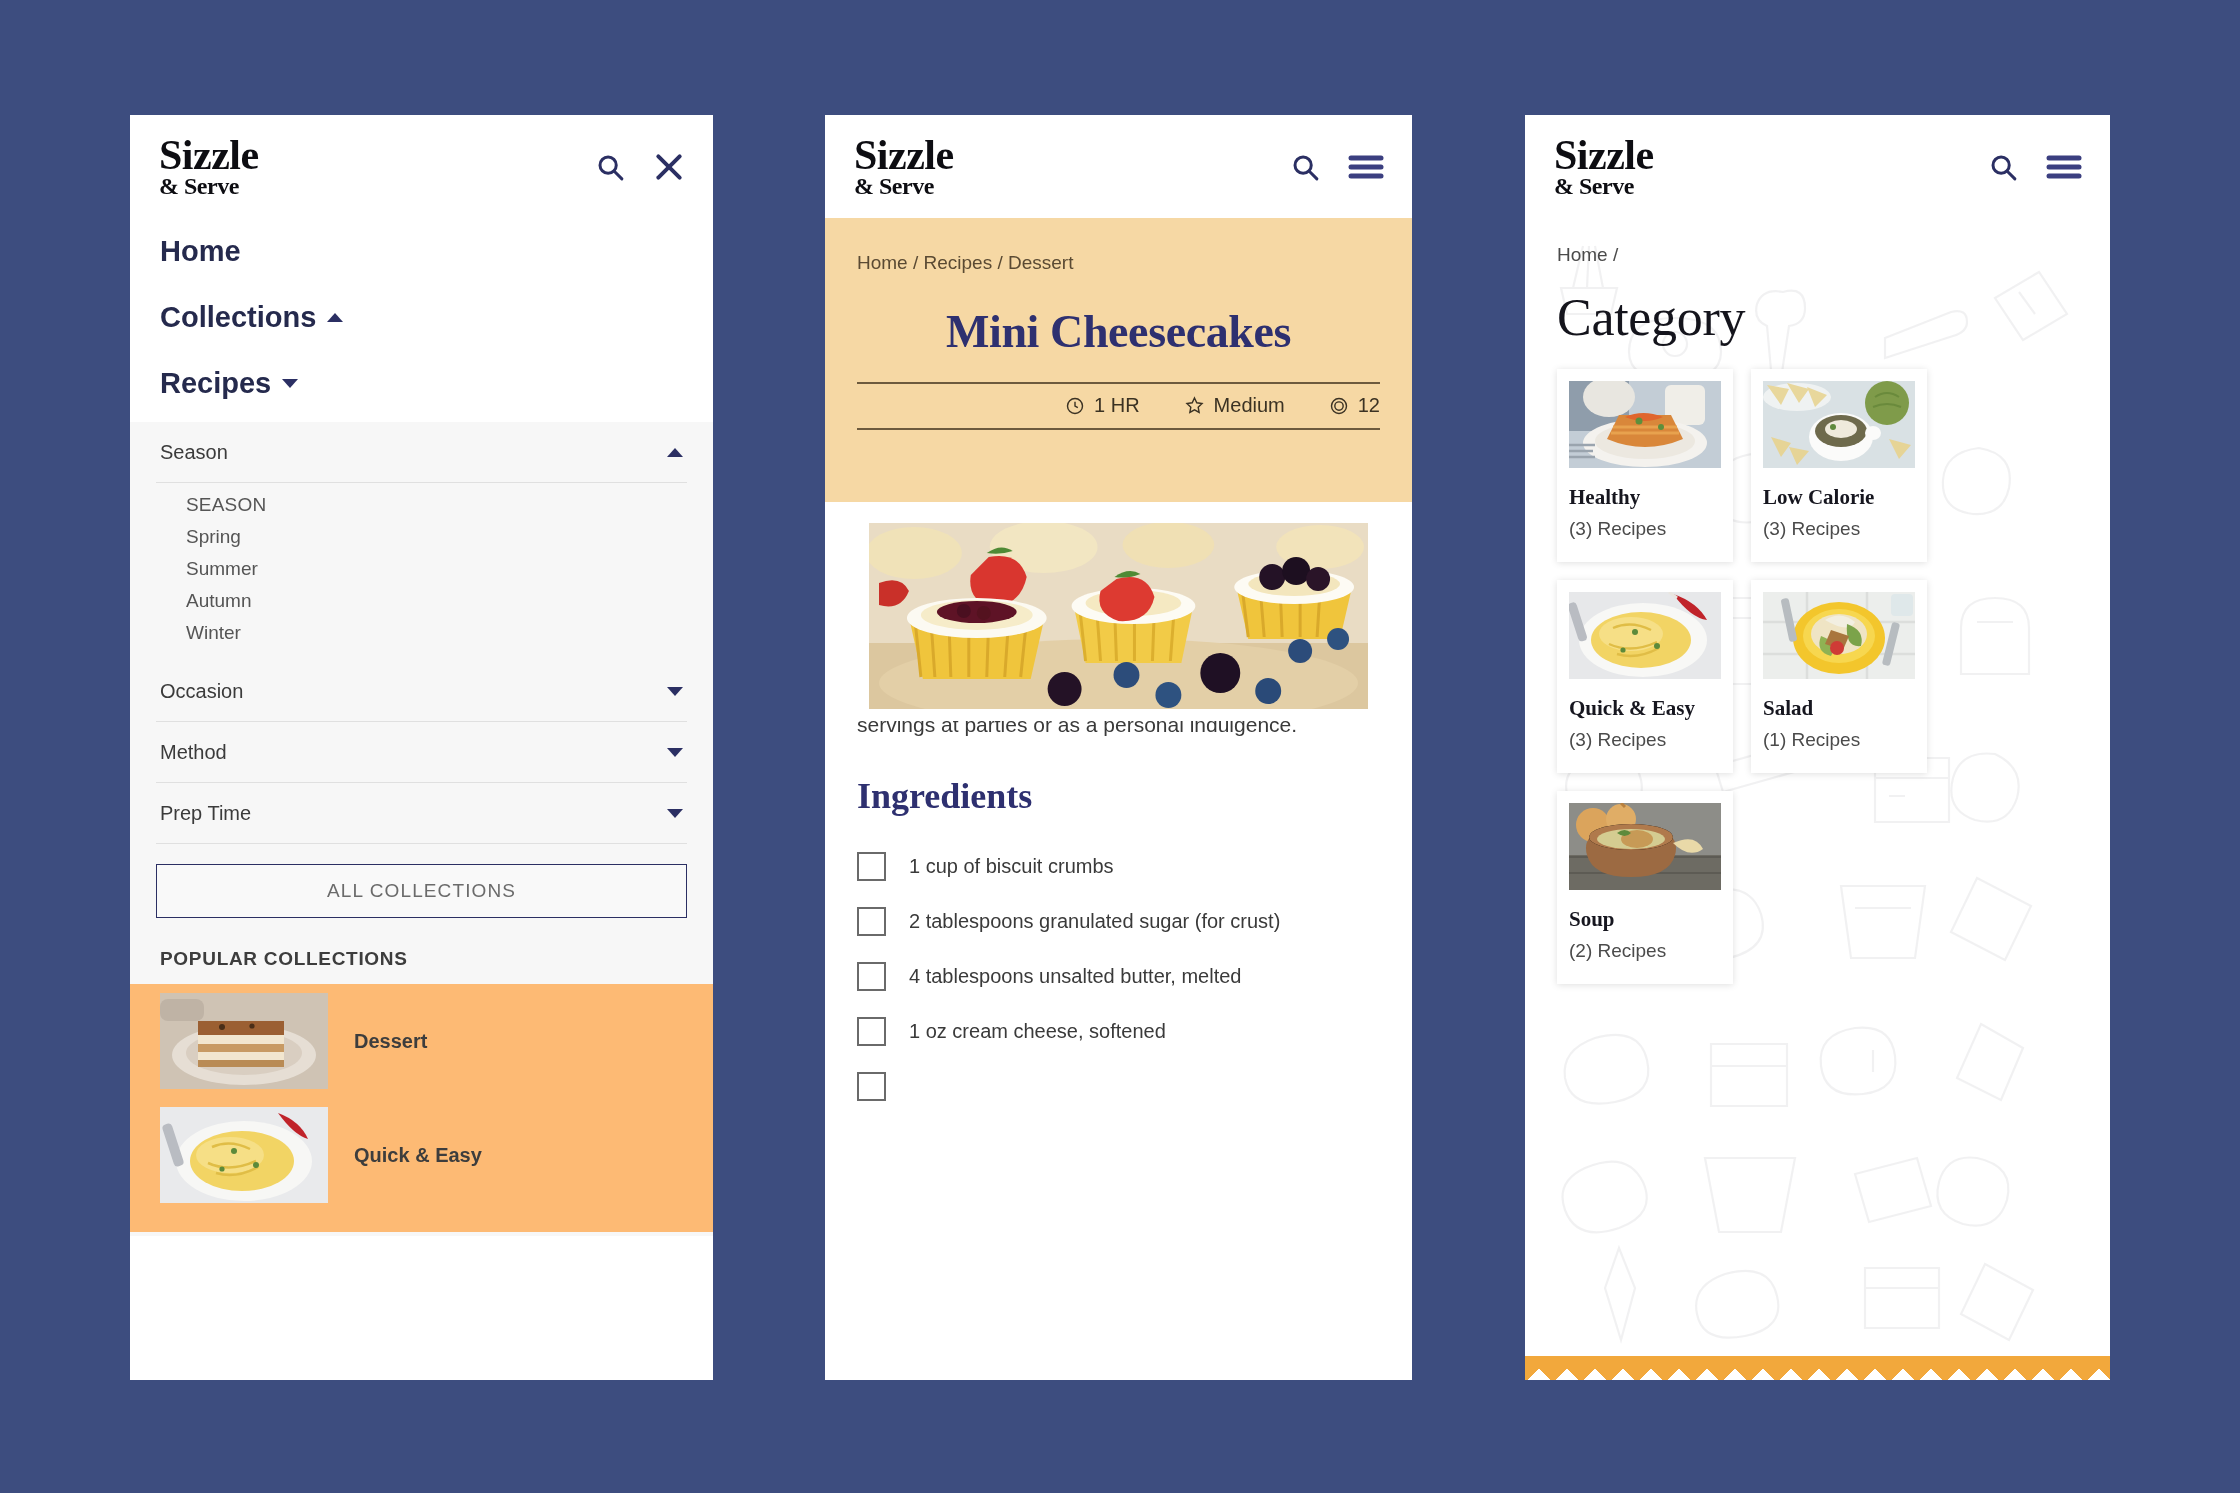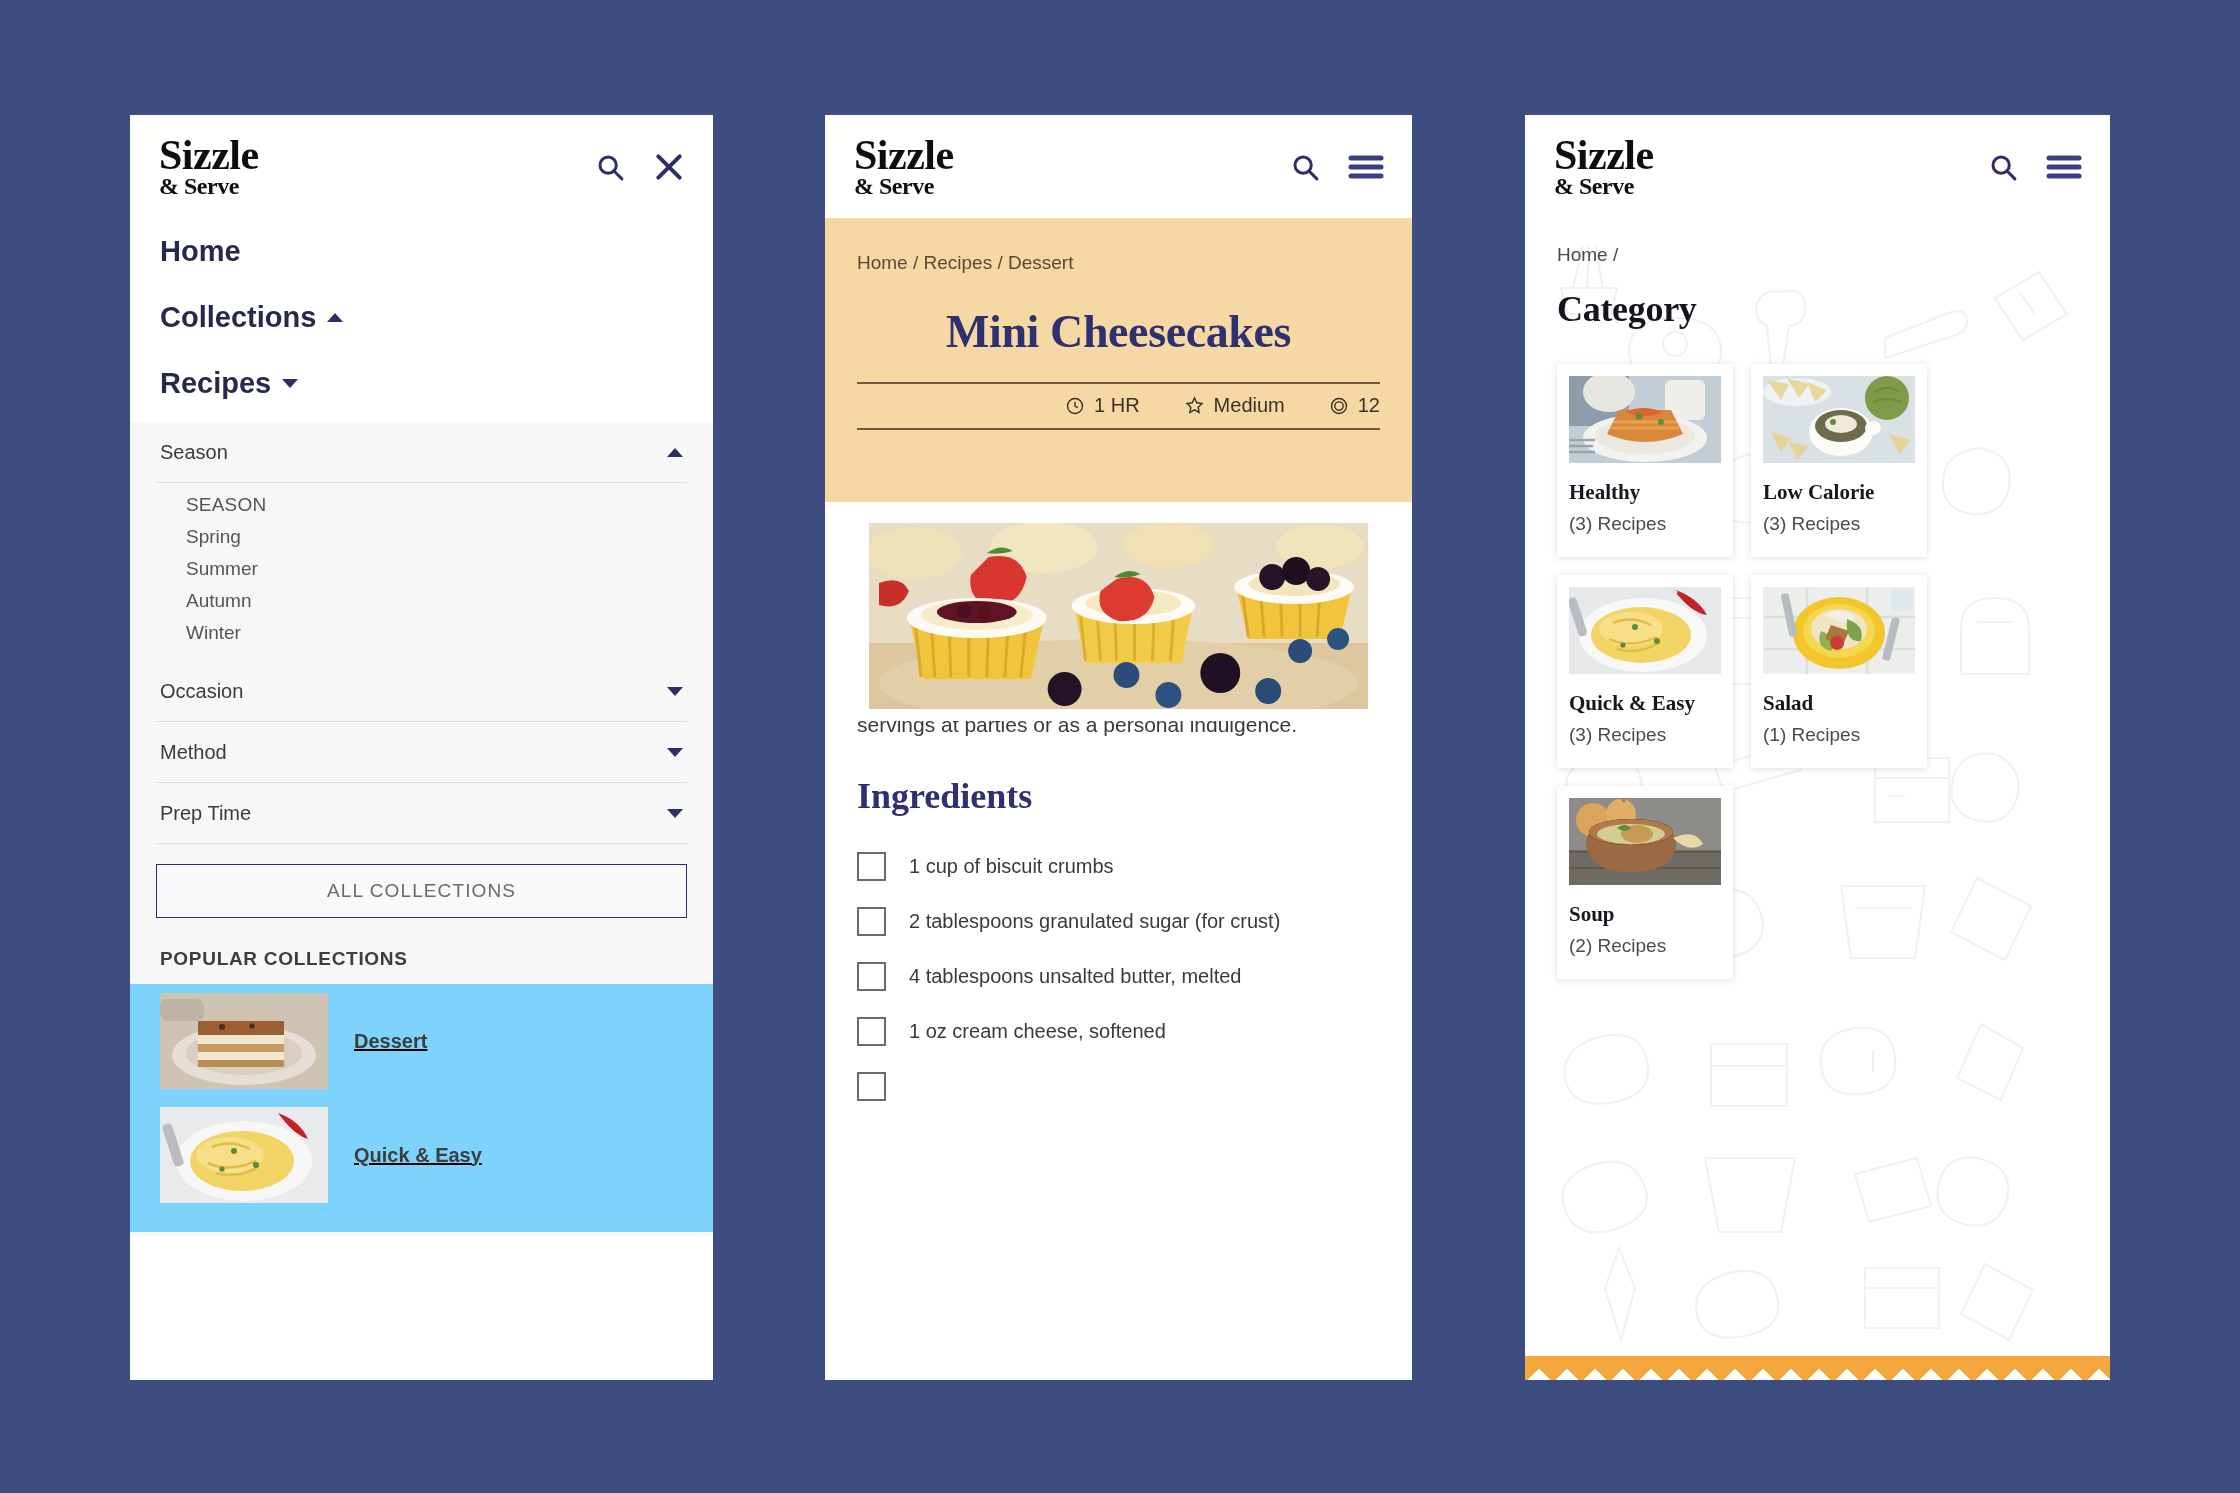--- a/index.html
+++ b/index.html
@@ -102,21 +102,21 @@
     justify-content: center;
   }
   .pop-title {
     padding: 30px 30px 14px 30px;
     font-size: 19px;
     font-weight: 700;
     letter-spacing: .7px;
     color: #3d3d3d;
     background: #f7f7f7;
   }
-  .pop-list { background: #7dd3fc; padding-bottom: 20px; text-decoration: underline; }
+  .pop-list { background: #fdba74; padding-bottom: 20px; }
   .pop-item {
     display: flex;
     align-items: center;
     gap: 26px;
     padding: 9px 30px;
   }
   .pop-thumb {
     width: 168px; height: 96px;
     flex: none;
     position: relative;
@@ -207,24 +207,24 @@
   }
   .doodle-bg {
     position: absolute; inset: 0;
     opacity: 0.5;
     pointer-events: none;
   }
   .cat-inner { position: relative; z-index: 2; padding: 26px 32px 0 32px; }
   .cat-crumbs { font-size: 19px; color: #4a4a4a; }
   .cat-heading {
     font-family: "Liberation Serif", serif;
-    font-weight: bold;
-    font-size: 36px;
+    font-weight: normal;
+    font-size: 52px;
     color: #14141c;
-    margin: 22px 0 34px 0;
+    margin: 22px 0 22px 0;
     letter-spacing: -0.3px;
   }
   .cat-grid {
     display: grid;
     grid-template-columns: 176px 176px;
     gap: 18px 18px;
   }
   .cat-card {
     background: #fff;
     box-shadow: 0 1px 7px rgba(0,0,0,.13);

